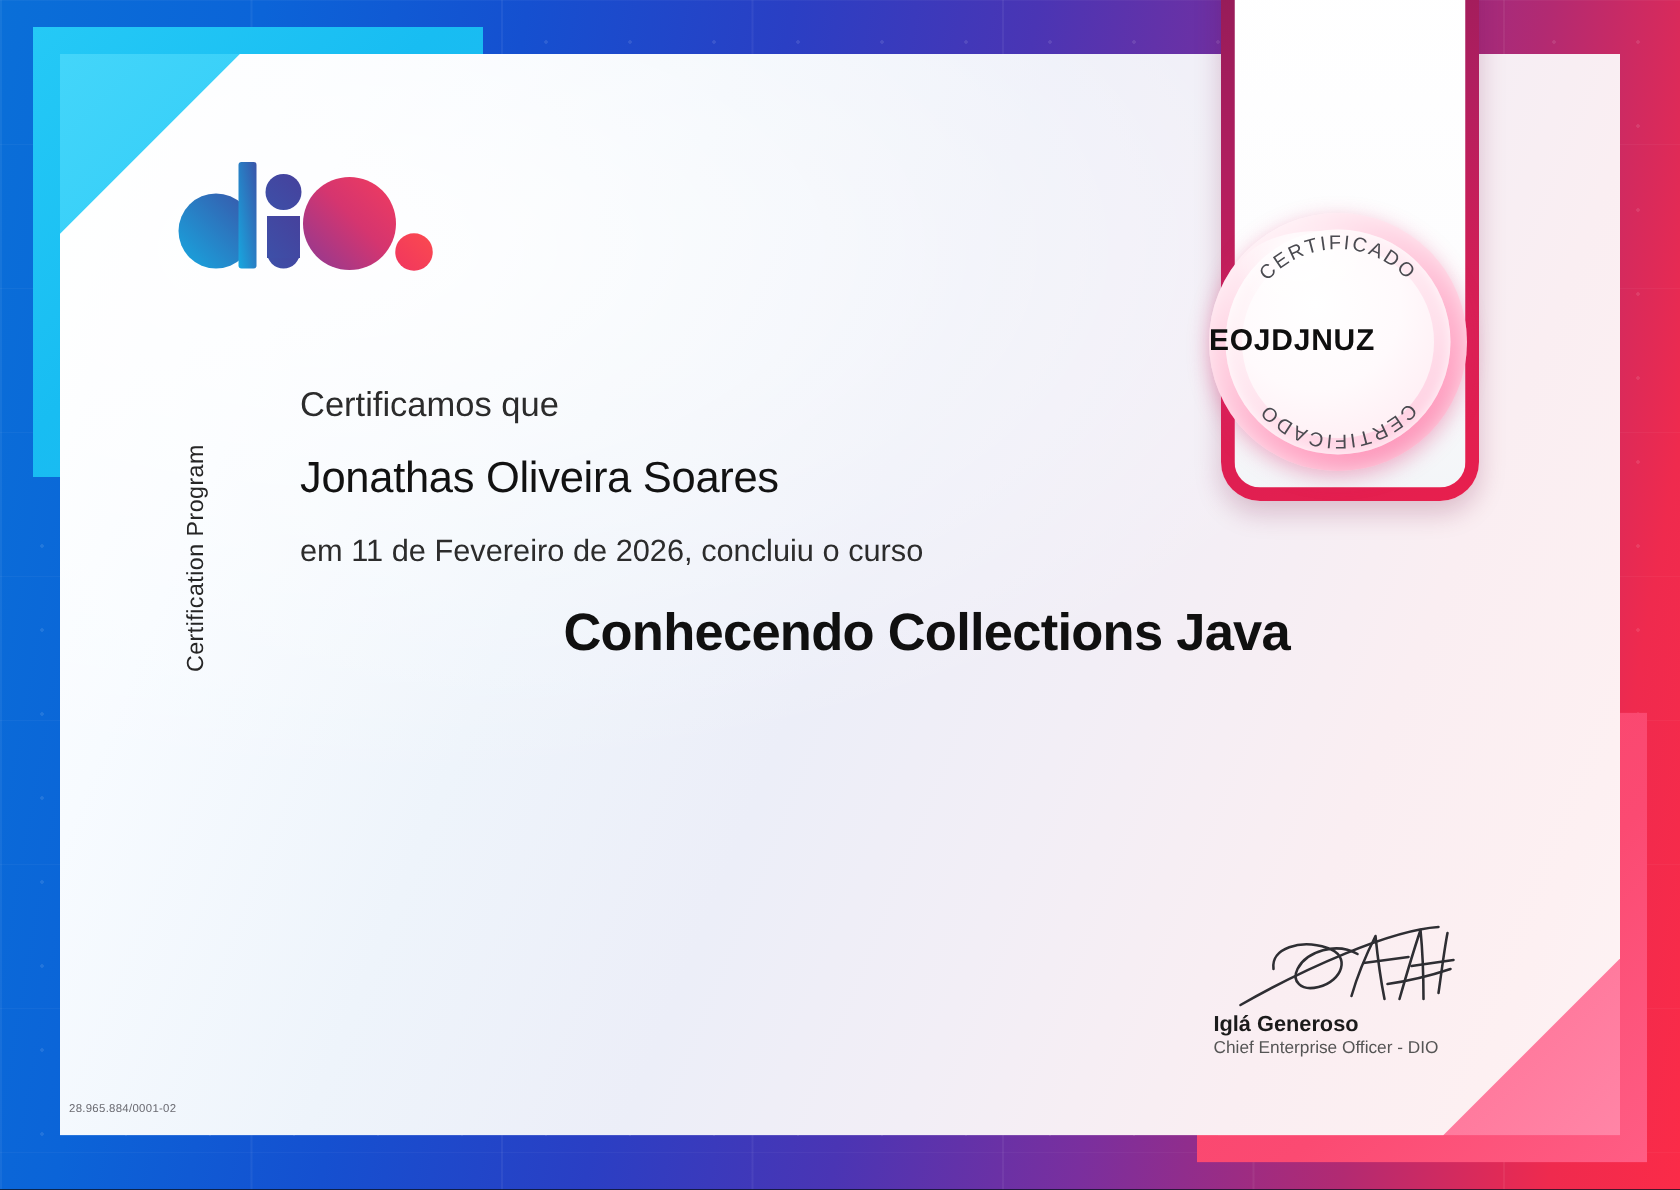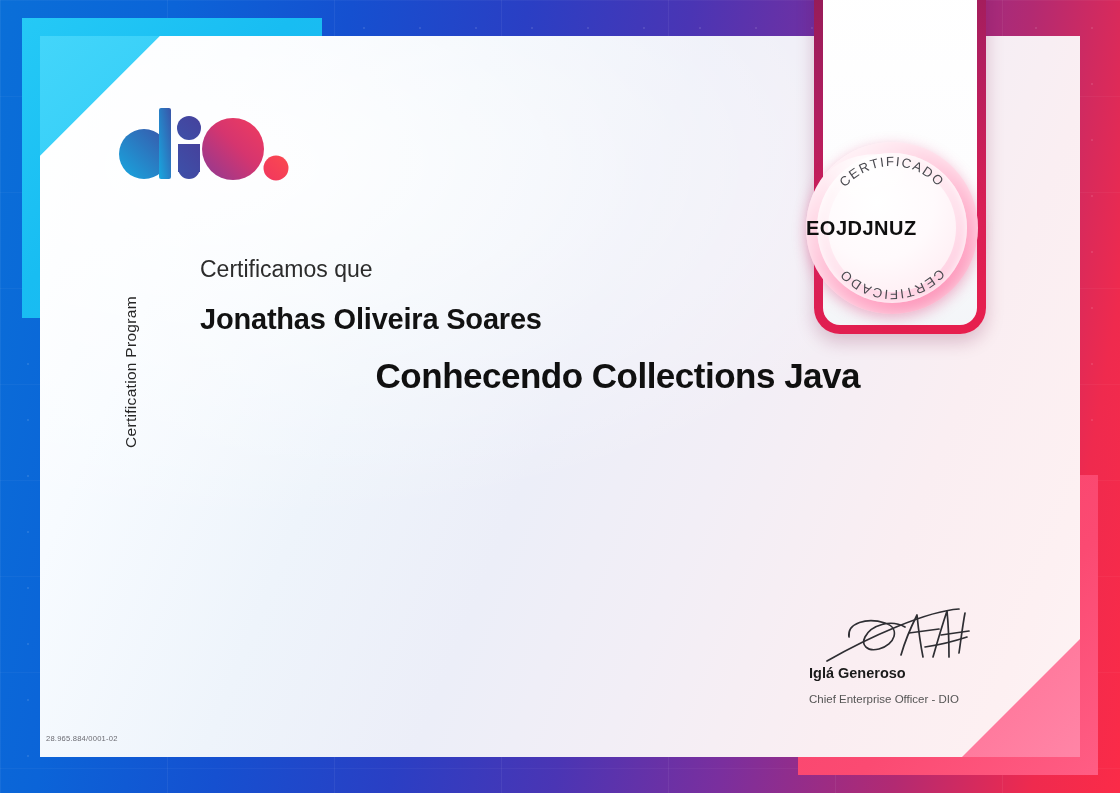--- a/index.html
+++ b/index.html
@@ -105,21 +105,21 @@
   .vert{
     position:absolute;
     transform:rotate(-90deg);
     transform-origin:0 0;
     font-size:15.5px;color:#262626;white-space:nowrap;letter-spacing:.3px;
   }
 
   
   #main-text{position:absolute;left:200px;top:258px;width:660px;}
   .t-intro{font-size:23px;color:#2c2c2c;line-height:1.0;margin:0 0 24px 0;}
-  .t-name{font-size:29px;font-weight:bold;color:#121212;line-height:1.0;margin:0 0 24px 0;letter-spacing:-.2px;}
+  .t-name{font-size:29px;font-weight:normal;color:#121212;line-height:1.0;margin:0 0 24px 0;letter-spacing:-.2px;}
   .t-date{font-size:20.5px;color:#2c2c2c;line-height:1.0;margin:0 0 25px 0;}
   .t-course{font-size:35px;font-weight:bold;color:#101010;line-height:1.0;margin:0 0 26px 0;letter-spacing:-.5px;text-align:right;}
   .t-hours{font-size:20.5px;color:#2c2c2c;line-height:1.0;margin:0;}
 
   
   #ribbon{
     position:absolute;left:814px;top:-40px;width:154px;height:365px;
     border-radius:0 0 26px 26px;
     background:linear-gradient(180deg,#ffffff 0%,#fdfdfe 58%,#f4f6f8 100%);
     border:9px solid transparent;
@@ -160,21 +160,21 @@
     font-size:20px;font-weight:bold;color:#0f0f0f;letter-spacing:.5px;
     z-index:4;
   }
   .seal-svg{position:absolute;inset:0;z-index:3;}
   .seal-svg text{font-family:"Liberation Sans",sans-serif;font-size:13.2px;fill:#4a4a50;letter-spacing:1.6px;font-weight:500;}
 
   
   #signature{position:absolute;right:76px;bottom:86px;width:235px;text-align:left;}
   #sig-mark{height:58px;margin-bottom:-4px;}
   .sig-name{font-size:14.5px;font-weight:bold;color:#1b1b1b;line-height:1.15;}
-  .sig-title{font-size:11.5px;color:#555;margin-top:12px;line-height:1.2;}
+  .sig-title{font-size:11.5px;color:#555;margin-top:2px;line-height:1.2;}
 
   
   #cnpj{
     position:absolute;left:46px;bottom:50px;
     font-size:7.6px;color:#6b6b72;letter-spacing:.2px;
   }
 </style>
 </head>
 <body>
 
@@ -227,20 +227,21 @@
     </svg>
   </div>
 
   <div id="side-wrap">
     <span class="vert">Certification  Program</span>
   </div>
 
   <div id="main-text">
     <p class="t-intro">Certificamos que</p>
     <p class="t-name">Jonathas Oliveira Soares</p>
+    <p class="t-date">em 11 de Fevereiro de 2026, concluiu o curso</p>
     <p class="t-course">Conhecendo Collections Java</p>
   </div>
 
   <div id="ribbon"></div>
 
   <div id="seal">
     <div class="seal-outer"></div>
     <div class="seal-mid"></div>
     <div class="seal-inner"></div>
 

